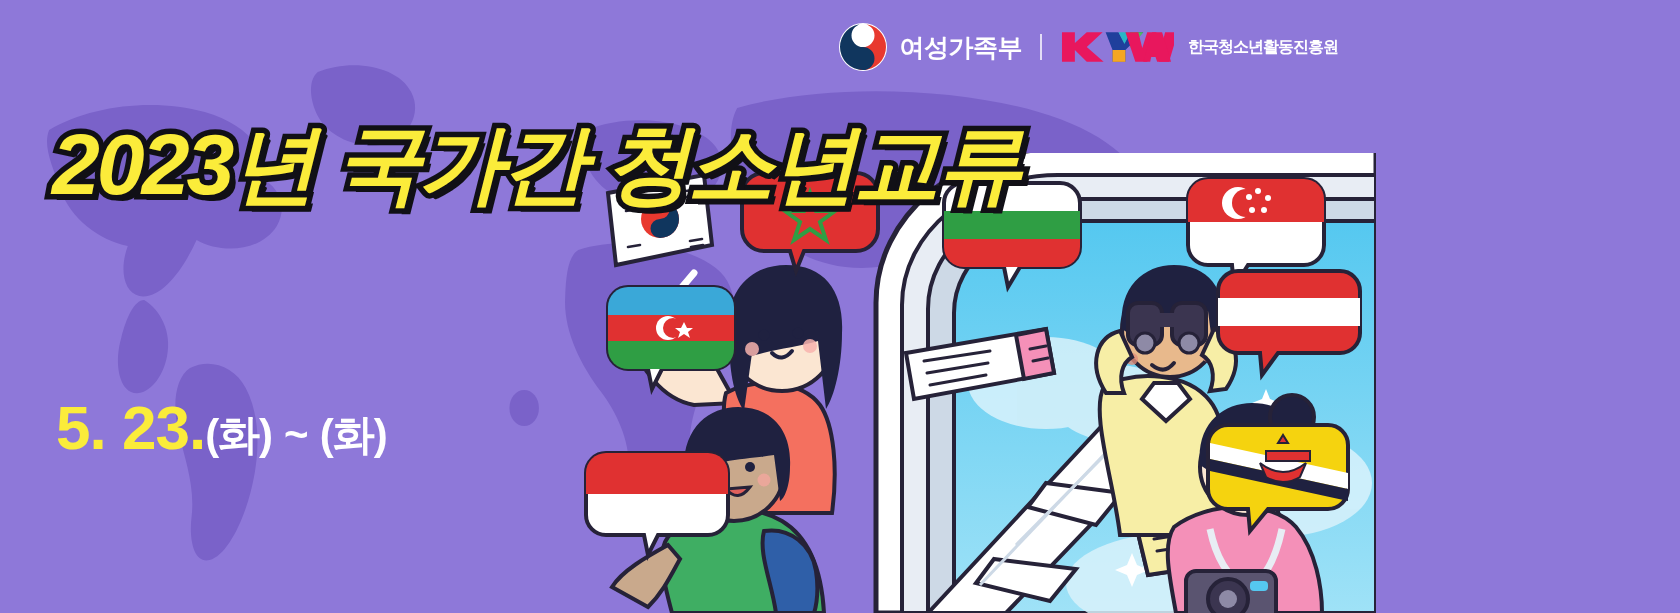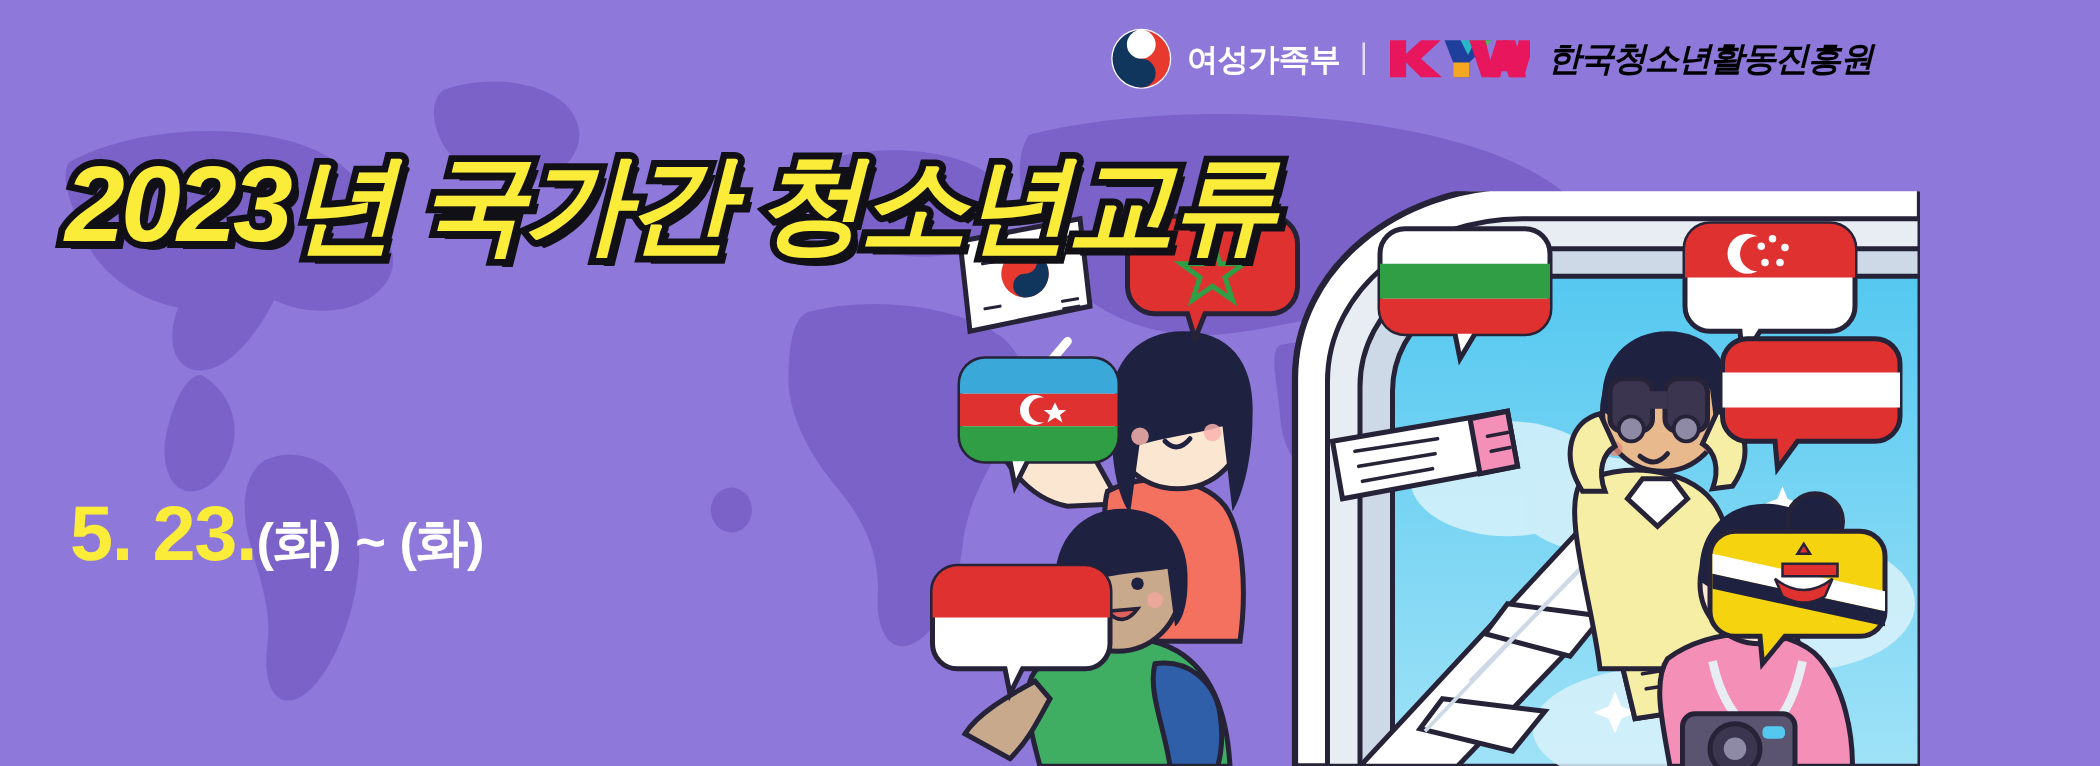--- a/index.html
+++ b/index.html
@@ -2,21 +2,21 @@
 <html><head>
 <meta charset="utf-8">
 <style>
   html,body{margin:0;padding:0;}
   body{
     width:1680px;height:613px;overflow:hidden;
     font-family:"Liberation Sans","DejaVu Sans",sans-serif;
     background:#8e78d9;
   }
   .banner{
-    position:relative;width:1536px;height:613px;overflow:hidden;
+    position:relative;width:1376px;height:613px;overflow:hidden;
     background:#8e78d9;
   }
   
   .map{position:absolute;inset:0;width:100%;height:100%;}
   
   .logo-bar{
     position:absolute;top:22px;right:38px;
     display:flex;align-items:center;gap:18px;z-index:30;
   }
   .mogef{display:flex;align-items:center;gap:12px;}
@@ -24,23 +24,22 @@
   .mogef-name{
     color:#fff;font-size:25px;font-weight:bold;letter-spacing:-0.5px;
     white-space:nowrap;
   }
   .divider{
     width:2px;height:26px;background:rgba(255,255,255,.75);
   }
   .kywa{display:flex;align-items:center;gap:14px;}
   .kywa-mark{display:block;height:34px;width:114px;}
   .kywa-name{
-    color:#000000;font-size:27px;font-weight:bold;letter-spacing:-1px;
+    color:#ffffff;font-size:16px;font-weight:bold;letter-spacing:-1px;
     white-space:nowrap;
-    font-style:italic;
   }
   
   .headline{position:absolute;left:52px;top:116px;z-index:25;}
   .hl{
     font-size:86px;font-weight:bold;letter-spacing:-3px;line-height:1.12;
     white-space:nowrap;margin:0;
   }
   .hl-1{
     color:#fbec3a;
     -webkit-text-stroke:11px #111016;

